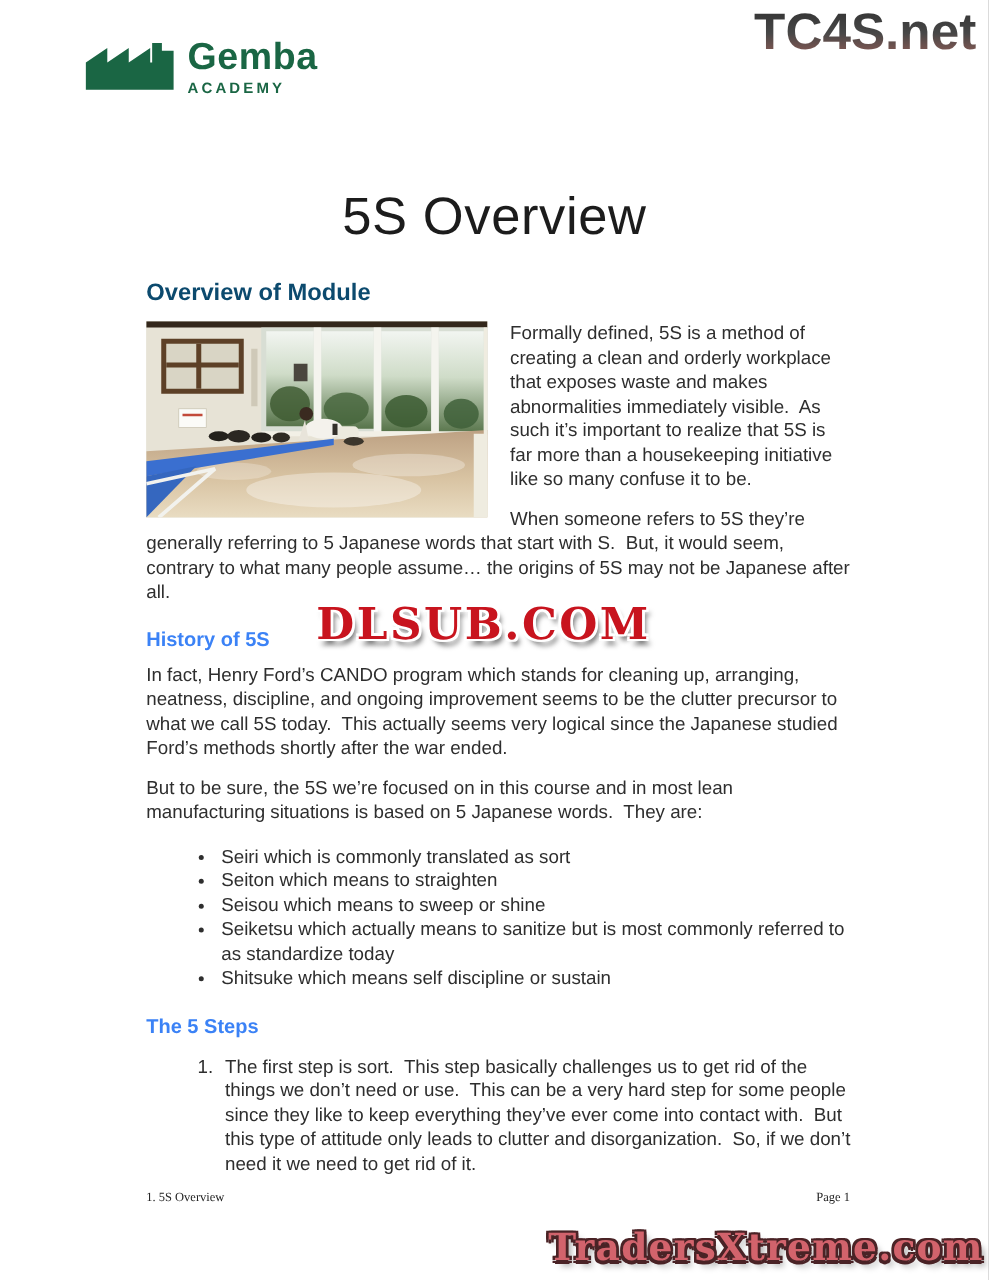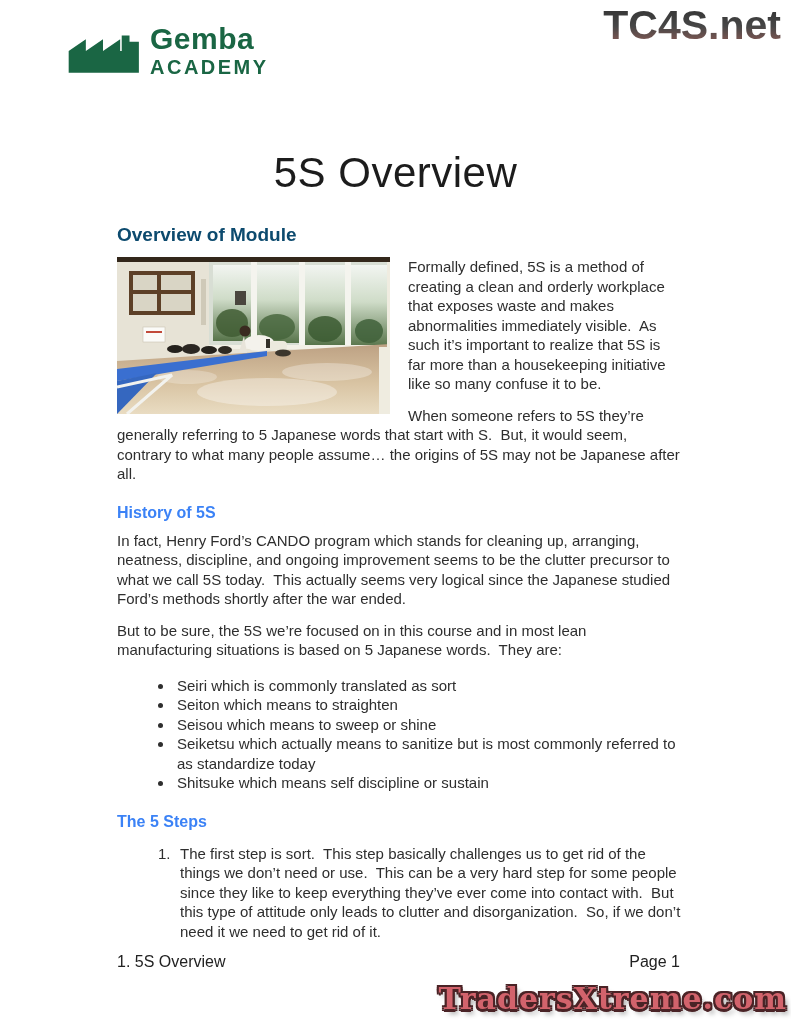--- a/index.html
+++ b/index.html
@@ -8,21 +8,21 @@
     background:#ffffff; overflow:hidden;
     border-right:1px solid #b9b9b9; border-bottom:1px solid #cfcfcf;
     font-family:"Liberation Sans", sans-serif; color:#2e2e2e;
   }
 
   
   .logo { position:absolute; left:64px; top:24px; display:flex; align-items:flex-end; gap:8px; }
   .logo svg { width:78px; height:52px; display:block; }
   .logo-text { line-height:1; }
   .logo-name { font-size:30px; font-weight:bold; color:#1a6644; letter-spacing:0.5px; }
-  .logo-sub  { font-size:20px; font-weight:bold; color:#1a6644; letter-spacing:2.5px; margin-top:3px; }
+  .logo-sub  { font-size:12px; font-weight:bold; color:#1a6644; letter-spacing:2.5px; margin-top:3px; }
 
   .wm-tc4s {
     position:absolute; right:10px; top:2px;
     font-size:41px; font-weight:800; letter-spacing:0px;
     background:linear-gradient(180deg,#2f2f2f 0%,#474747 52%,#9a5f58 100%);
     -webkit-background-clip:text; background-clip:text; color:transparent;margin-left:24px;
   }
 
   
   .title {
@@ -43,21 +43,21 @@
   .s-list { margin:16px 0 0 0; padding:0 0 0 57px; }
   .s-list li { font-size:15px; line-height:19.5px; padding-left:3px; }
   .step-row { display:flex; margin-top:13px; padding-left:41px; }
   .step-num { width:22px; flex:0 0 22px; font-size:15px; line-height:19.5px; }
   .step-text { flex:1; font-size:15px; line-height:19.5px; white-space:pre-wrap; }
 
   
   .footer {
     position:absolute; left:117px; right:111px; top:953px;
     display:flex; justify-content:space-between;
-    font-family:Liberation Sans, sans-serif; font-size:16px; color:#222;
+    font-family:Liberation Serif, serif; font-size:10px; color:#222;
   }
 
   
   .wm-dlsub {
     position:absolute; left:253px; top:479px;
     font-family:"DejaVu Serif", serif; font-weight:bold;
     font-size:35px; letter-spacing:2px; color:#c8141e;
     text-shadow:
       -2px -2px 0 #fff, 2px -2px 0 #fff, -2px 2px 0 #fff, 2px 2px 0 #fff,
       0 -2px 0 #fff, 0 2px 0 #fff, -2px 0 0 #fff, 2px 0 0 #fff,
@@ -189,15 +189,16 @@
       <div class="step-num">1.</div>
       <div class="step-text">The first step is sort.  This step basically challenges us to get rid of the things we don’t need or use.  This can be a very hard step for some people since they like to keep everything they’ve ever come into contact with.  But this type of attitude only leads to clutter and disorganization.  So, if we don’t need it we need to get rid of it.</div>
     </div>
   </div>
 
   <div class="footer">
     <span>1. 5S Overview</span>
     <span>Page 1</span>
   </div>
 
+  <div class="wm-dlsub">DLSUB.COM</div>
   <div class="wm-traders">TradersXtreme.com</div>
 
 </div>
 
 </body></html>

